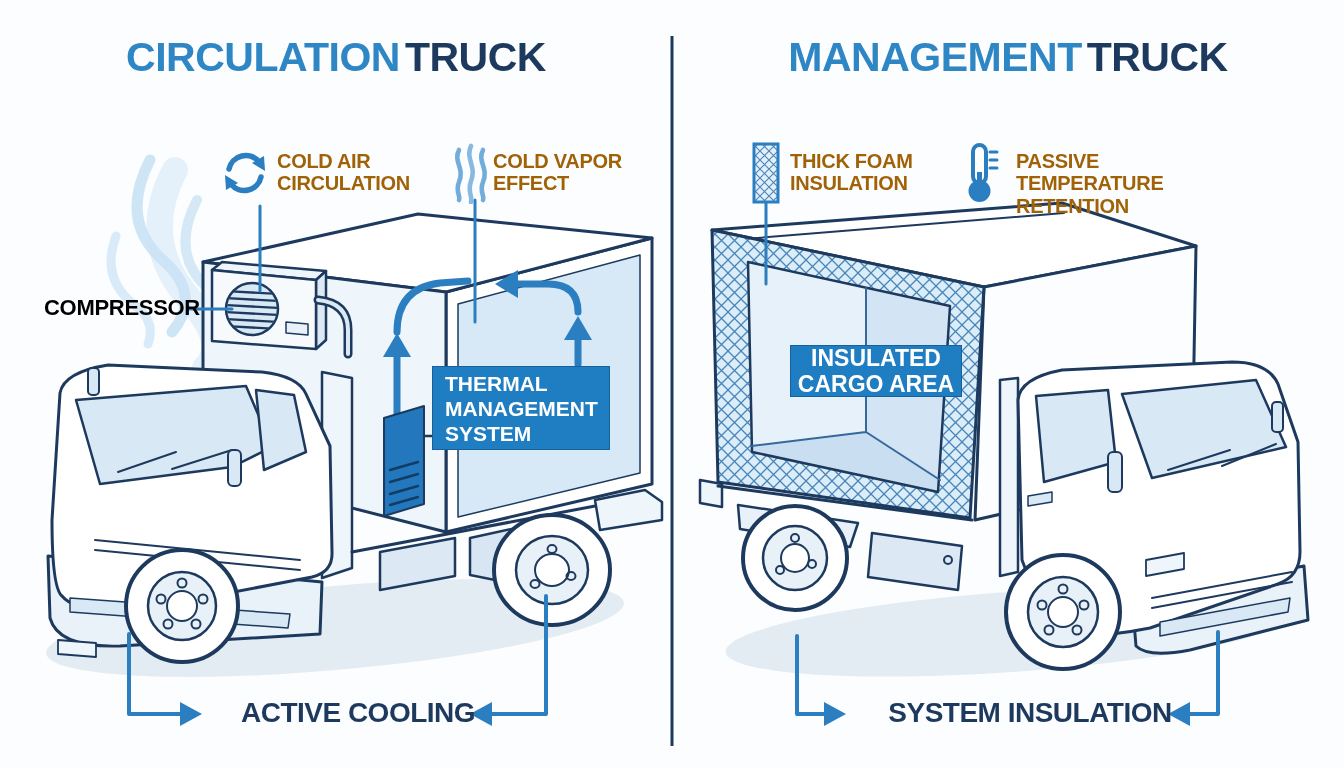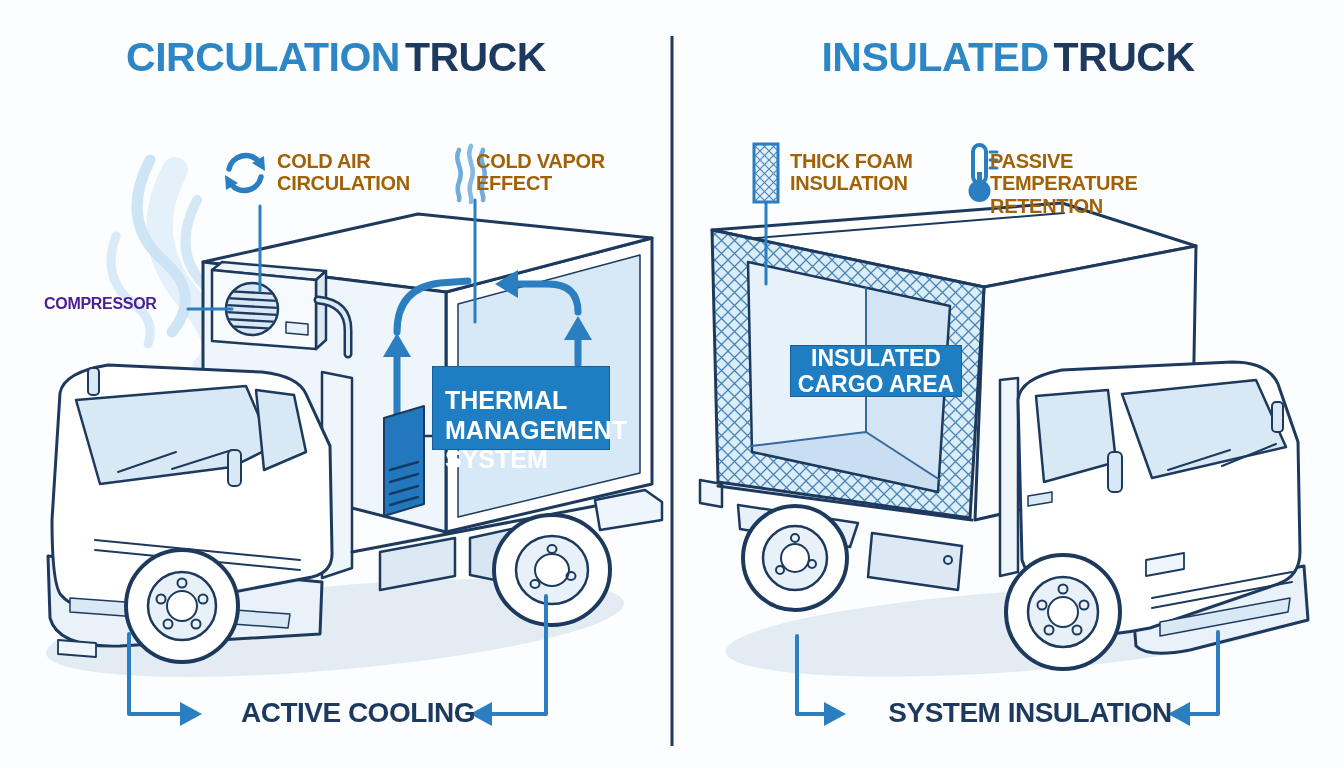--- a/index.html
+++ b/index.html
@@ -16,30 +16,30 @@
     font-size:41px;font-weight:800;letter-spacing:-0.5px;white-space:nowrap;
   }
   .panel-title .hl{color:#2e86c5;}
   .panel-title .rest{color:#1d3a5e;margin-left:5px;}
   
   .feature-label{
     position:absolute;color:#a16207;font-weight:800;font-size:20px;
     line-height:1.12;letter-spacing:-0.3px;text-transform:uppercase;
   }
   .small-label{
-    position:absolute;color:#4c1d95;font-weight:800;font-size:16px;
+    position:absolute;color:#000000;font-weight:800;font-size:22px;
     letter-spacing:-0.3px;white-space:nowrap;
   }
   .blue-box{
     position:absolute;background:#1f7dc2;color:#ffffff;font-weight:800;
     box-shadow:0 0 0 1px #16609c inset;
   }
   .blue-box.tms{
-    left:432px;top:366px;width:178px;height:84px;font-size:25px;
-    line-height:1.18;padding:20px 0 0 13px;box-sizing:border-box;
+    left:432px;top:366px;width:178px;height:84px;font-size:21px;
+    line-height:1.18;padding:6px 0 0 13px;box-sizing:border-box;
   }
   .blue-box.cargo{
     left:790px;top:345px;width:172px;height:52px;font-size:23px;
     line-height:1.15;display:flex;align-items:center;justify-content:center;
     text-align:center;
   }
   .bottom-label{
     position:absolute;top:697px;width:716px;text-align:center;
     font-size:28px;font-weight:800;color:#1d3a5e;letter-spacing:-0.5px;
     white-space:nowrap;
@@ -227,41 +227,41 @@
       <path d="M1218,632 L1218,714 L1188,714" stroke-width="4" fill="none"></path>
       <polygon points="1168,714 1190,702 1190,726" stroke="none"></polygon>
     </g>
   </g>
 </svg>
 
 <div class="panel-title" style="left:0">
   <span class="hl">CIRCULATION</span><span class="rest">TRUCK</span>
 </div>
 <div class="panel-title" style="left:672px">
-  <span class="hl">INSULATED</span><span class="rest">TRUCK</span>
+  <span class="hl">MANAGEMENT</span><span class="rest">TRUCK</span>
 </div>
 
 <svg class="abs" style="left:220px;top:148px" width="50" height="50" viewBox="0 0 50 50">
   <g stroke="#2b7fc0" stroke-width="5.5" fill="none" stroke-linecap="round">
     <path d="M9,21 A17,17 0 0 1 39,14"></path>
     <path d="M41,29 A17,17 0 0 1 11,36"></path>
   </g>
   <polygon points="44,8 45,23 32,15" fill="#2b7fc0"></polygon>
   <polygon points="6,42 5,27 18,35" fill="#2b7fc0"></polygon>
 </svg>
 <div class="feature-label" style="left:277px;top:150px;width:140px">COLD AIR CIRCULATION</div>
 
 <svg class="abs" style="left:450px;top:142px" width="42" height="62" viewBox="0 0 42 62">
   <g stroke="#6aa8d8" stroke-width="4.6" fill="none" stroke-linecap="round">
     <path d="M9,8 C3,20 15,26 9,40 C5,50 11,54 9,58" opacity="0.95"></path>
     <path d="M21,4 C15,17 27,24 21,39 C17,50 23,55 21,60" opacity="0.8"></path>
     <path d="M33,8 C27,20 39,26 33,40 C29,50 35,54 33,58" opacity="0.95"></path>
   </g>
 </svg>
-<div class="feature-label" style="left:476px;top:150px;width:150px">COLD VAPOR EFFECT</div>
+<div class="feature-label" style="left:493px;top:150px;width:150px">COLD VAPOR EFFECT</div>
 
 <div class="small-label" style="left:44px;top:295px">COMPRESSOR</div>
 
 <div class="blue-box tms">THERMAL MANAGEMENT SYSTEM</div>
 
 <div class="bottom-label" style="left:0">ACTIVE COOLING</div>
 
 <svg class="abs" style="left:751px;top:142px" width="30" height="62" viewBox="0 0 30 62">
   <defs>
     <pattern id="diamond2" width="9" height="9" patternUnits="userSpaceOnUse">
@@ -276,17 +276,17 @@
 <svg class="abs" style="left:962px;top:142px" width="38" height="62" viewBox="0 0 38 62">
   <rect x="11" y="3" width="13" height="38" rx="6.5" fill="#ffffff" stroke="#2b7fc0" stroke-width="4"></rect>
   <line x1="17.5" y1="30" x2="17.5" y2="44" stroke="#2b7fc0" stroke-width="5"></line>
   <circle cx="17.5" cy="49" r="10" fill="#2b7fc0" stroke="#2b7fc0" stroke-width="2"></circle>
   <g stroke="#2b7fc0" stroke-width="3" stroke-linecap="round">
     <line x1="28" y1="10" x2="35" y2="10"></line>
     <line x1="28" y1="18" x2="35" y2="18"></line>
     <line x1="28" y1="26" x2="35" y2="26"></line>
   </g>
 </svg>
-<div class="feature-label" style="left:990px;top:150px;width:225px">PASSIVE TEMPERATURE RETENTION</div>
+<div class="feature-label" style="left:1016px;top:150px;width:225px">PASSIVE TEMPERATURE RETENTION</div>
 
 <div class="blue-box cargo">INSULATED CARGO AREA</div>
 
 <div class="bottom-label" style="left:672px">SYSTEM INSULATION</div>
 
 </body></html>

